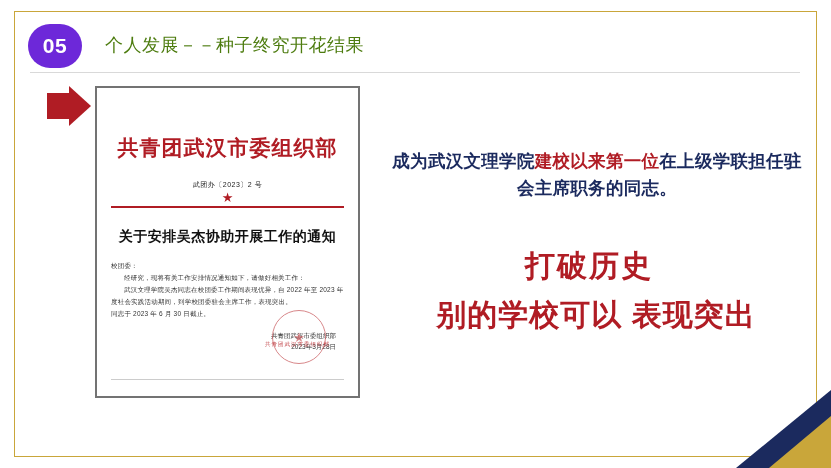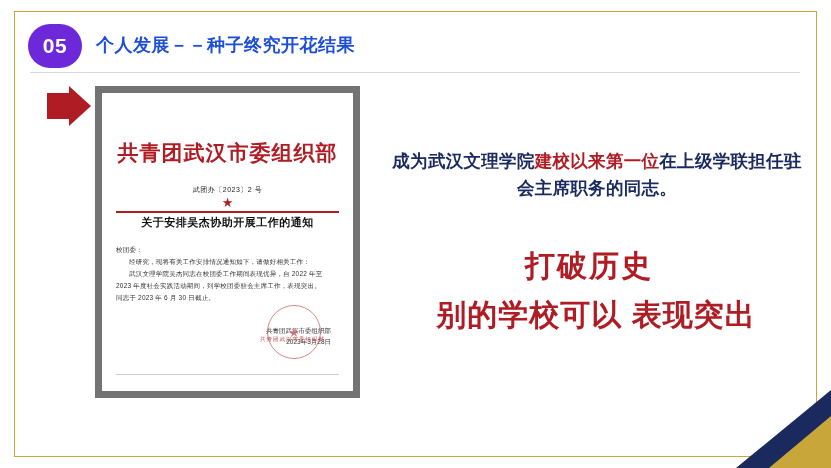--- a/index.html
+++ b/index.html
@@ -61,25 +61,25 @@
     color: #ffffff;
     display: flex;
     align-items: center;
     justify-content: center;
     font-size: 21px;
     font-weight: bold;
     letter-spacing: 0.5px;
   }
   .header-title {
     position: absolute;
-    left: 96px;
+    left: 105px;
     top: 33px;
     font-size: 18px;
-    color: #1d4ed8;
-    font-weight: 700;
+    color: #4d7c0f;
+    font-weight: 400;
     letter-spacing: 0.5px;
   }
   .header-rule {
     position: absolute;
     left: 30px;
     top: 72px;
     width: 770px;
     height: 1px;
     background: #d9d9d9;
   }
@@ -109,21 +109,21 @@
     border-top: 20px solid transparent;
     border-bottom: 20px solid transparent;
   }
   
   .doc-frame {
     position: absolute;
     left: 95px;
     top: 86px;
     width: 265px;
     height: 312px;
-    border: 7px solid #737373;
+    border: 2px solid #737373;
     background: #ffffff;
     box-sizing: border-box;
     padding: 8px 14px;
   }
   .doc-inner {
     width: 100%;
     height: 100%;
     position: relative;
   }
   .doc-title {
@@ -149,24 +149,24 @@
     font-size: 13px;
     line-height: 10px;
   }
   .doc-redline {
     margin-top: 3px;
     height: 1.5px;
     background: #b01c24;
     width: 100%;
   }
   .doc-subtitle {
-    margin-top: 2px;
+    margin-top: 20px;
     text-align: center;
     color: #111;
-    font-size: 11px;
+    font-size: 14px;
     font-weight: bold;
     letter-spacing: 0.5px;
   }
   .doc-body {
     margin-top: 14px;
     font-size: 6.5px;
     color: #333;
     line-height: 1.85;
     letter-spacing: 0.2px;
   }

